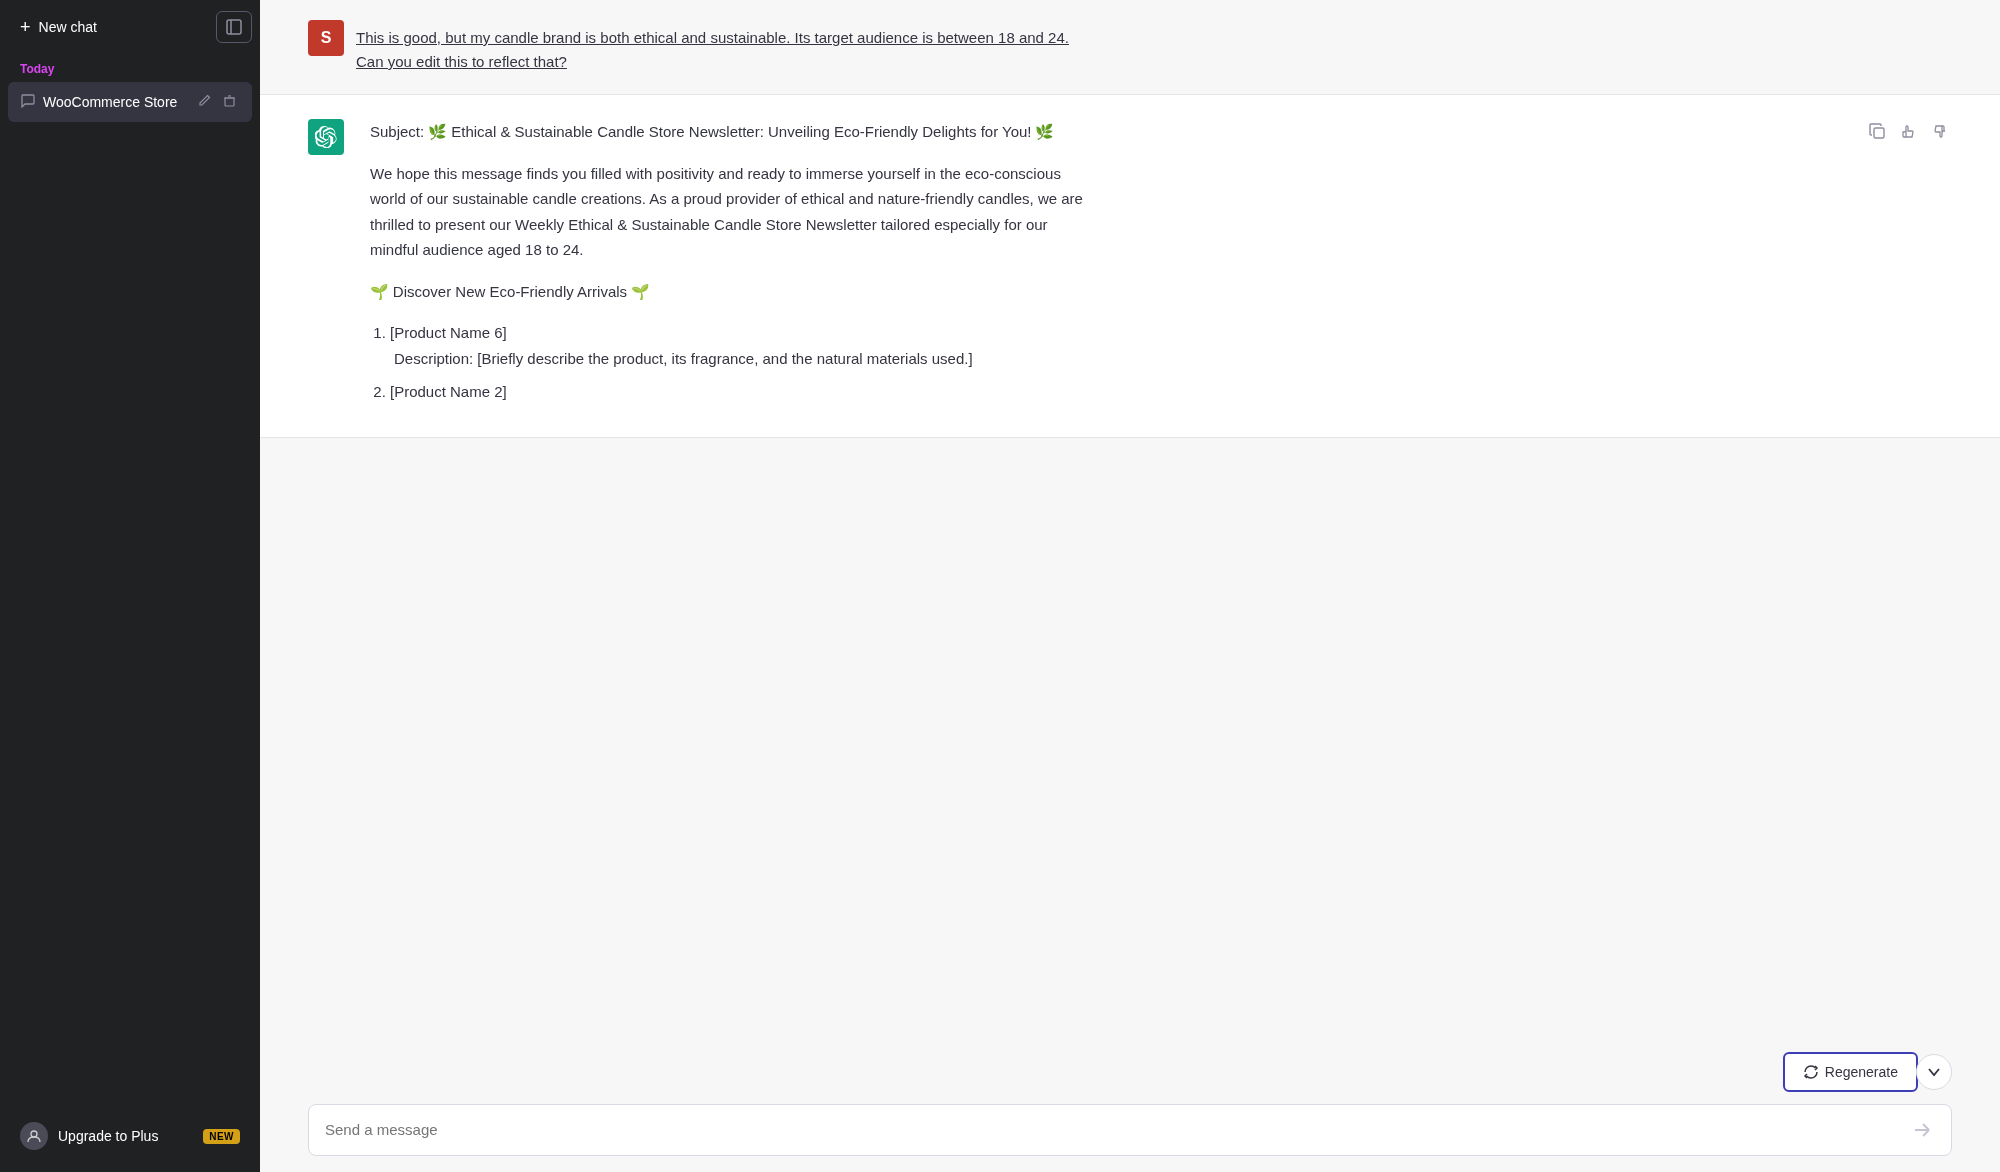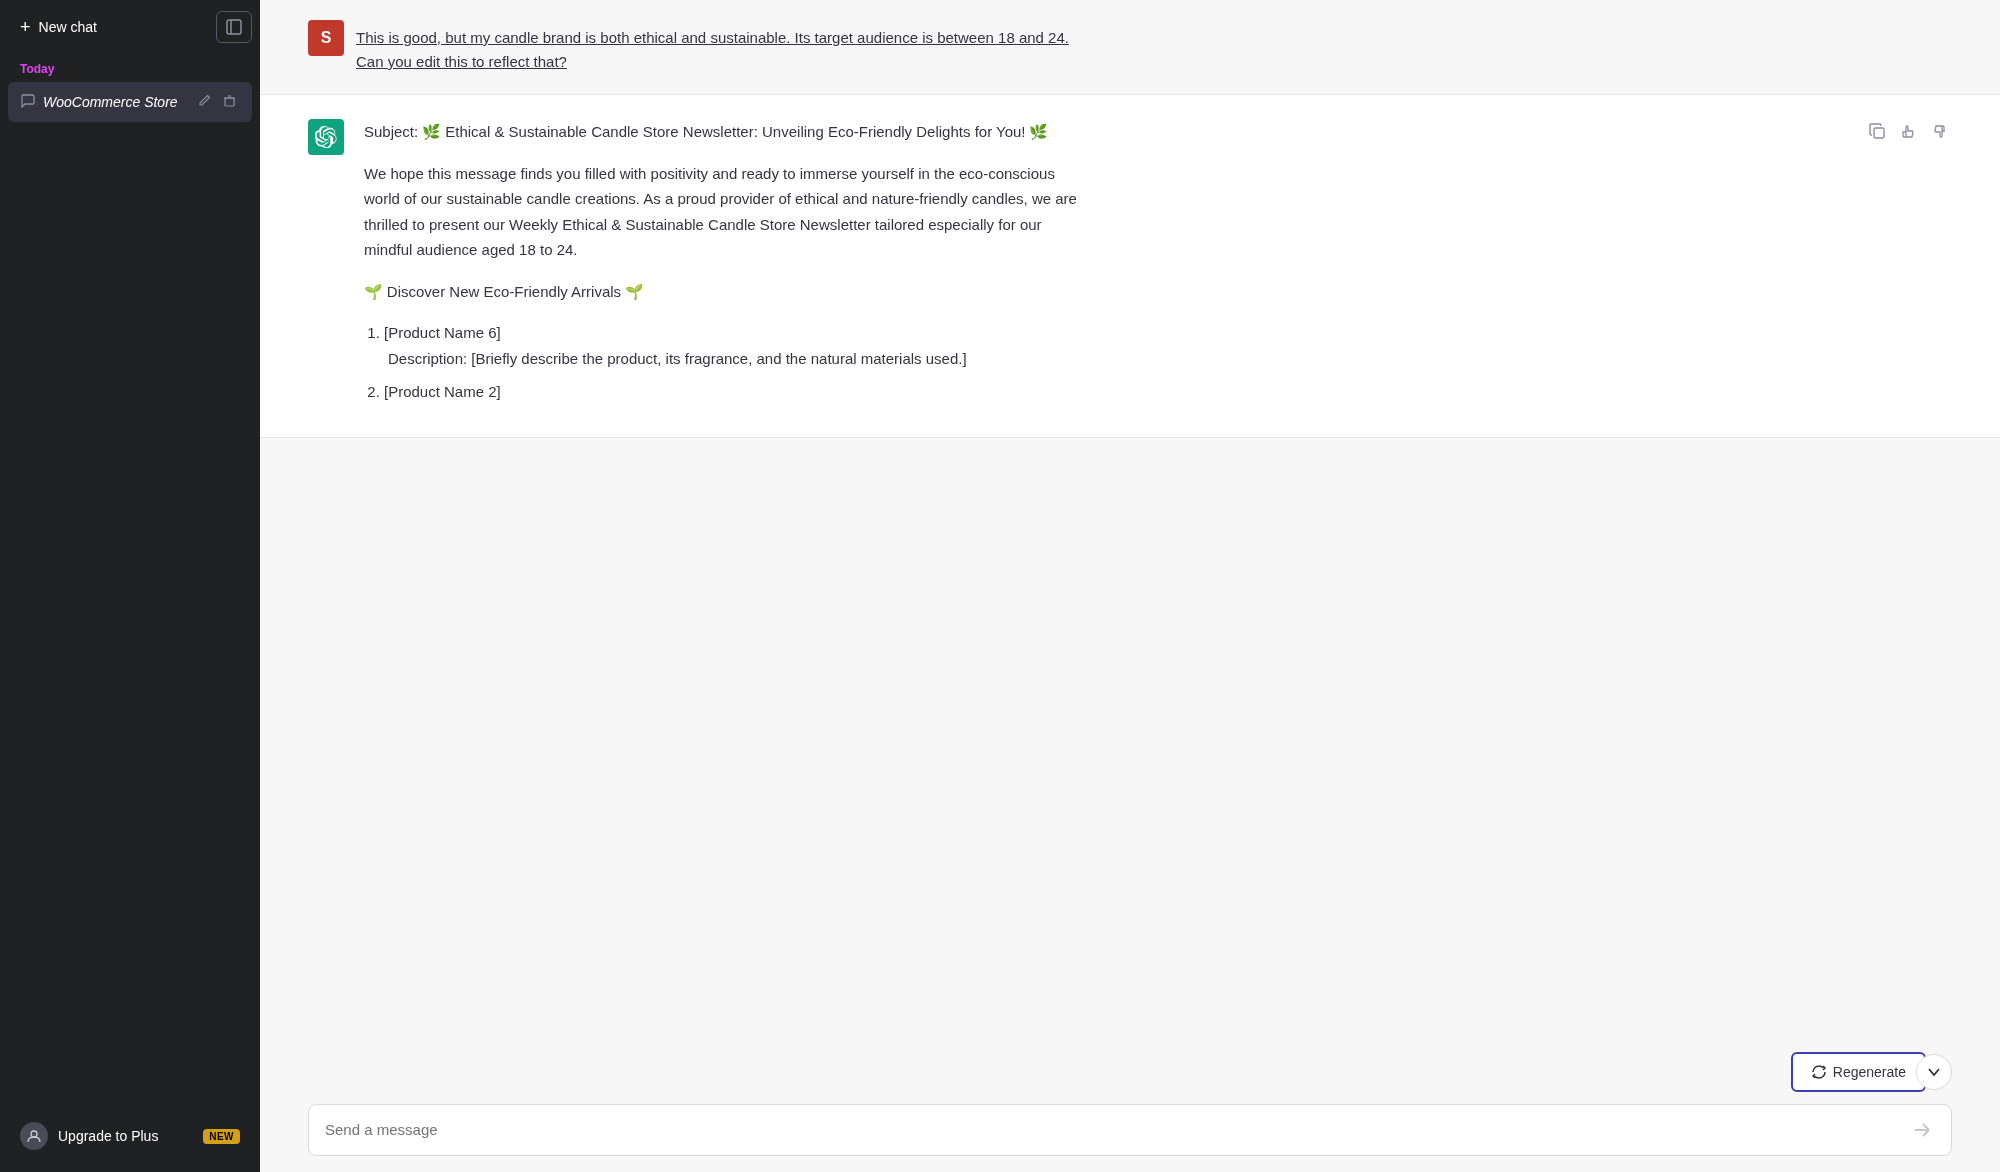--- a/index.html
+++ b/index.html
@@ -73,21 +73,20 @@
     .chat-item {
       display: flex;
       align-items: center;
       gap: 8px;
       padding: 10px 12px;
       border-radius: 6px;
       cursor: pointer;
       color: #fff;
       background: #343541;
       position: relative;
-      font-style: italic;
     }
     .chat-item-icon {
       color: #8e8ea0;
       font-size: 15px;
       flex-shrink: 0;
     }
     .chat-item-label {
       flex: 1;
       font-size: 14px;
       white-space: nowrap;
@@ -191,21 +190,21 @@
       line-height: 1.6;
       padding-top: 6px;
       max-width: 720px;
       text-decoration: underline;
     }
 
     
     .ai-msg {
       display: flex;
       align-items: flex-start;
-      gap: 20px;
+      gap: 26px;
       padding: 24px 48px 24px 48px;
       background: #fff;
       border-top: 1px solid #e5e5e5;
       border-bottom: 1px solid #e5e5e5;
       position: relative;
     }
     .ai-avatar {
       width: 36px;
       height: 36px;
       border-radius: 4px;
@@ -325,21 +324,21 @@
       font-size: 20px;
       display: flex;
       align-items: center;
       padding: 4px;
       border-radius: 4px;
     }
 
     
     .regenerate-btn {
       position: absolute;
-      right: 74px;
+      right: 82px;
       bottom: 80px;
       display: flex;
       align-items: center;
       gap: 6px;
       padding: 10px 18px;
       background: #fff;
       border: 2px solid #3d3db5;
       border-radius: 6px;
       color: #343541;
       font-size: 14px;

